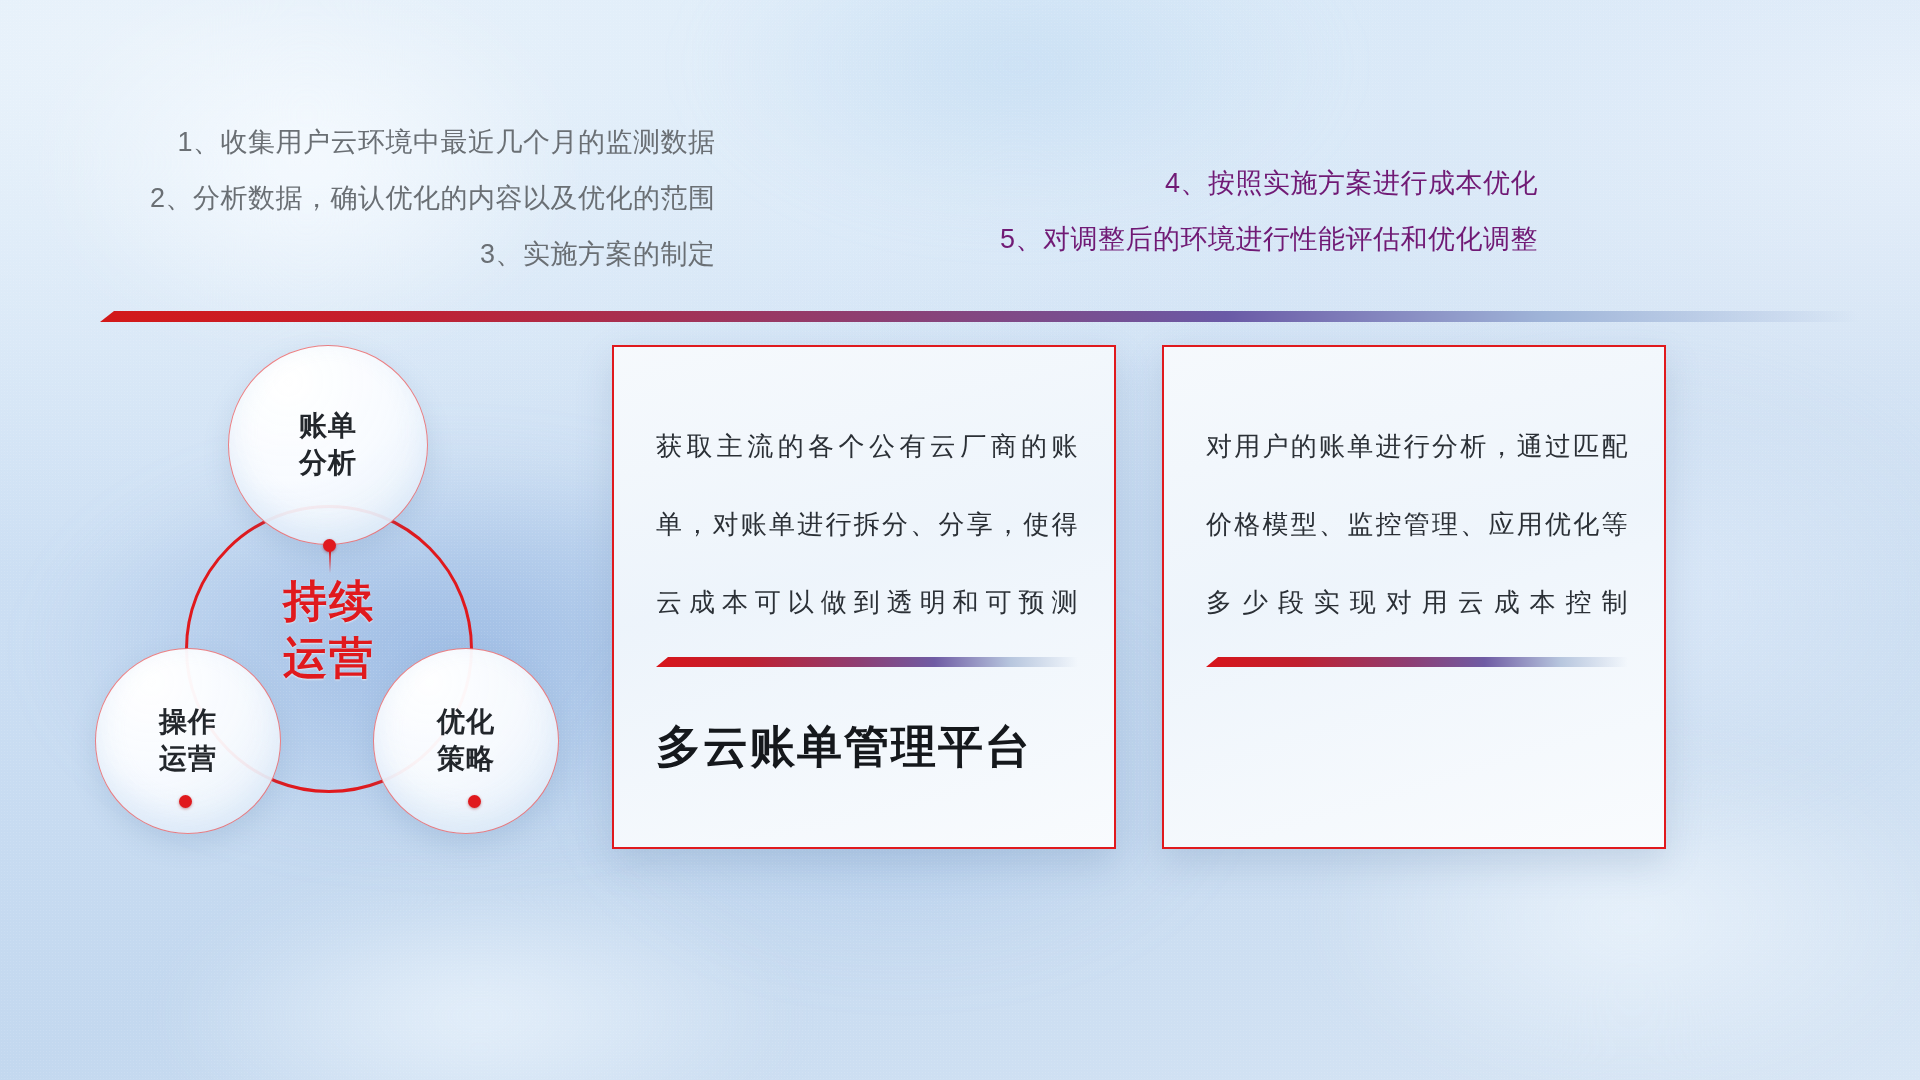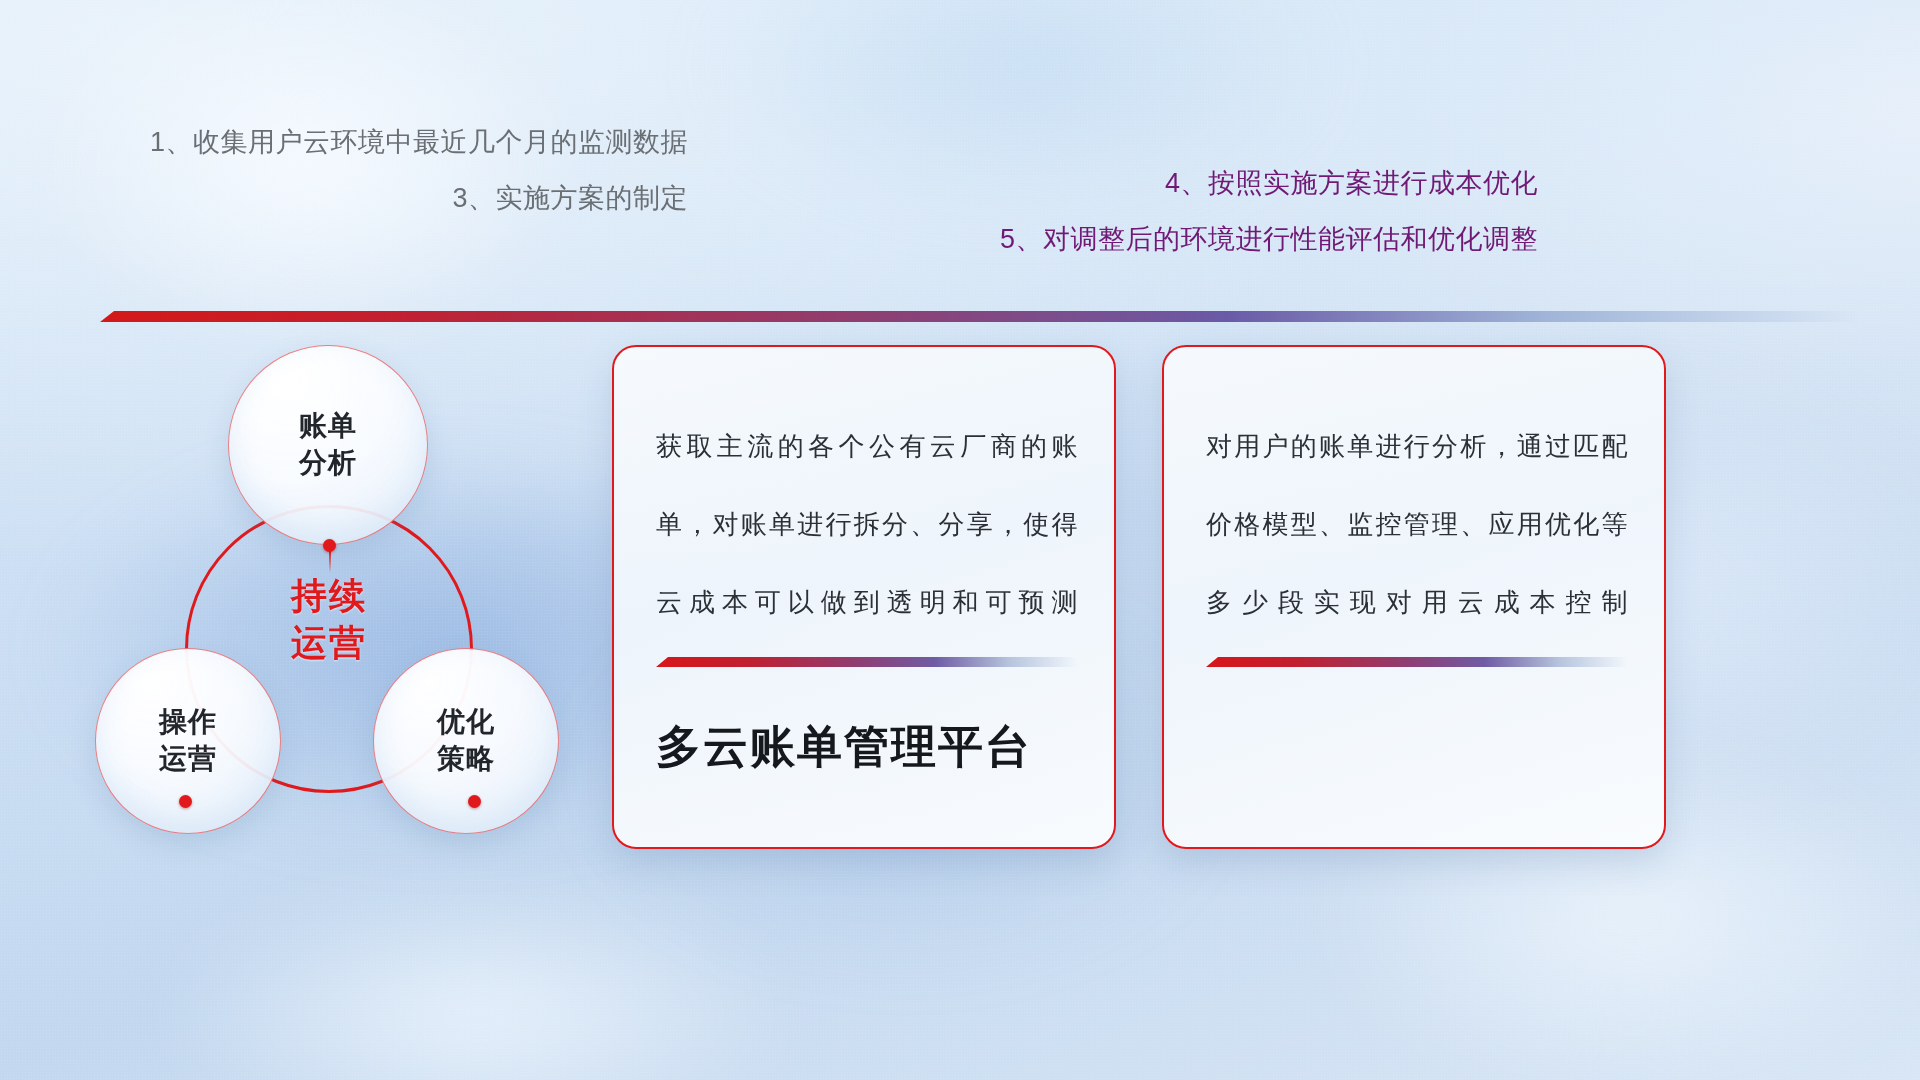--- a/index.html
+++ b/index.html
@@ -99,37 +99,38 @@
   .bubbleTop{left:133px;top:0px;width:200px;height:200px;}
   .bubbleLeft{left:0px;top:303px;width:186px;height:186px;}
   .bubbleRight{left:278px;top:303px;width:186px;height:186px;}
   .bubbleTxt{
     color:#22262b;font-size:28px;font-weight:700;line-height:1.32;
     text-align:left;letter-spacing:1px;
   }
   .bubbleLeft .bubbleTxt,.bubbleRight .bubbleTxt{font-size:28px;}
   .centerTxt{
     position:absolute;left:90px;top:228px;width:288px;text-align:center;
-    color:#e0191d;font-size:36px;font-weight:800;line-height:1.3;letter-spacing:2px;
+    color:#e0191d;font-size:44px;font-weight:800;line-height:1.3;letter-spacing:2px;
     text-shadow:0 1px 2px rgba(255,255,255,.6);
+    font-family:Liberation Serif, serif;
   }
   .node{
     position:absolute;width:13px;height:13px;border-radius:50%;
     background:#e0191d;box-shadow:0 1px 3px rgba(150,20,20,.45);
   }
   .nodeTop{left:228px;top:194px;}
   .nodeLeft{left:84px;top:450px;}
   .nodeRight{left:373px;top:450px;}
   .stem{position:absolute;width:2px;background:linear-gradient(180deg,#e0191d,rgba(224,25,29,0));}
   .stemTop{left:234px;top:206px;height:22px;}
 
   
   .card{
     position:absolute;top:345px;width:500px;height:500px;
-    border:2px solid #e0191d;border-radius:24px;
+    border:2px solid #e0191d;border-radius:0;
     background:linear-gradient(165deg, rgba(247,250,253,.96) 0%, rgba(240,246,252,.95) 45%, rgba(250,252,254,.97) 100%);
     box-shadow:0 14px 34px rgba(80,115,160,.20);
     overflow:hidden;
   }
   #card1{left:612px;}
   #card2{left:1162px;}
   .cardBody{
     position:absolute;left:42px;right:36px;top:60px;
     color:#2b3036;font-size:26px;line-height:78px;letter-spacing:.5px;
     text-align:justify;text-align-last:justify;
@@ -159,20 +160,21 @@
   <div class="blobB"></div>
   <div class="blobC"></div>
   <div class="blobF"></div>
   <div class="blobG"></div>
   <div class="bgNoise"></div>
 </div>
 
 <div id="bullets">
   <div class="bulletCol colLeft">
     <div class="bulletLine">1、收集用户云环境中最近几个月的监测数据</div>
+    <div class="bulletLine">2、分析数据，确认优化的内容以及优化的范围</div>
     <div class="bulletLine">3、实施方案的制定</div>
   </div>
   <div class="bulletCol colRight">
     <div class="bulletLine">4、按照实施方案进行成本优化</div>
     <div class="bulletLine">5、对调整后的环境进行性能评估和优化调整</div>
   </div>
 </div>
 
 <div id="topRule">
   <div class="rBar"></div>

